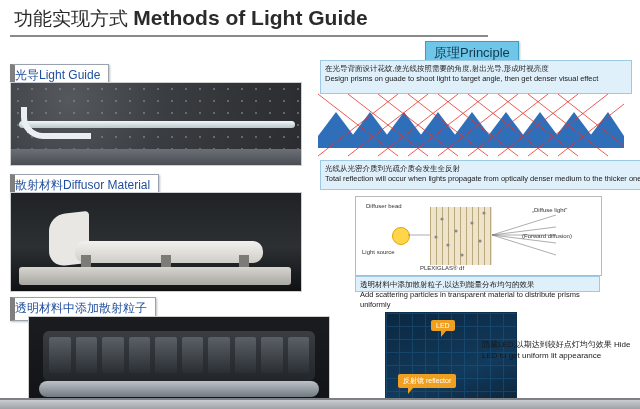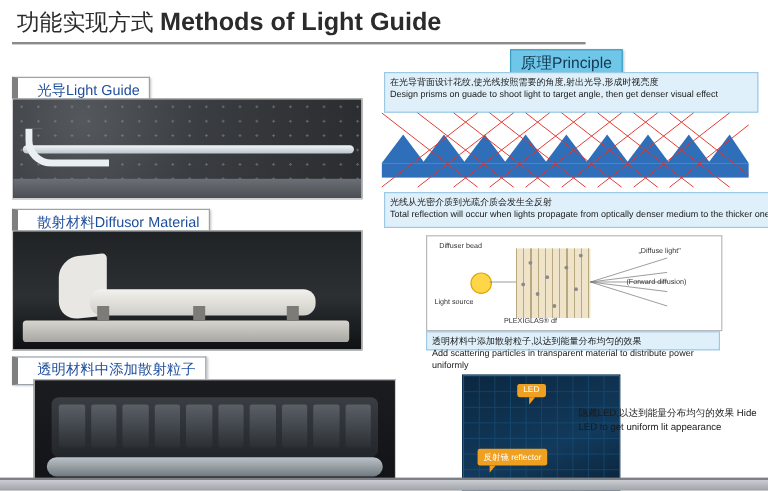--- a/index.html
+++ b/index.html
@@ -22,21 +22,21 @@
   .title-rule{
     position:absolute;left:10px;top:35px;width:478px;height:2px;background:#8a8a8a;
   }
 
   
   .label-box{
     position:absolute;
     background:#ffffff;
     border:1px solid #9aa3ad;
     border-left:5px solid #7f7f7f;
-    padding:2px 8px 3px 16px;
+    padding:2px 8px 3px 0;
     font-size:12px;
     color:#1f4e9c;
     white-space:nowrap;
     box-shadow:1px 1px 2px rgba(0,0,0,.25);
   }
 
   #lbl-lightguide{left:10px;top:64px;}
   #lbl-diffusor{left:10px;top:174px;}
   #lbl-reflector{left:10px;top:297px;}
 
@@ -284,32 +284,32 @@
     </svg>
     <div class="dd-label" style="left:10px;top:6px;">Diffuser bead</div>
     <div class="dd-label" style="left:6px;top:52px;">Light source</div>
     <div class="dd-label" style="left:176px;top:10px;">„Diffuse light"</div>
     <div class="dd-label" style="left:166px;top:36px;">(Forward diffusion)</div>
     <div class="dd-label" style="left:64px;top:68px;">PLEXIGLAS® df</div>
   </div>
 
   <div class="txt-block" id="txt-scatter">
     <span class="cn">透明材料中添加散射粒子,以达到能量分布均匀的效果</span>
-    <span class="en">Add scattering particles in transparent material to distribute power uniformly</span>
+    <span class="en">Add scattering particles in transparent material to distribute prisms uniformly</span>
   </div>
 
   <div id="led-panel">
     <div class="led-grid"></div>
   </div>
   <div class="callout" id="callout-led">
     <span>LED</span>
   </div>
   <div class="callout" id="callout-reflector">
     <span>反射镜 reflector</span>
   </div>
   <div id="txt-hide">
-    <span>隐藏LED,以达到能量分布均匀的效果</span>
+    <span>隐藏LED,以期达到较好点灯均匀效果</span>
     <span>Hide LED to get uniform lit appearance</span>
   </div>
 
   <div class="bottom-line"></div>
   <div class="bottom-bar"></div>
 </div>
 
 </body></html>

